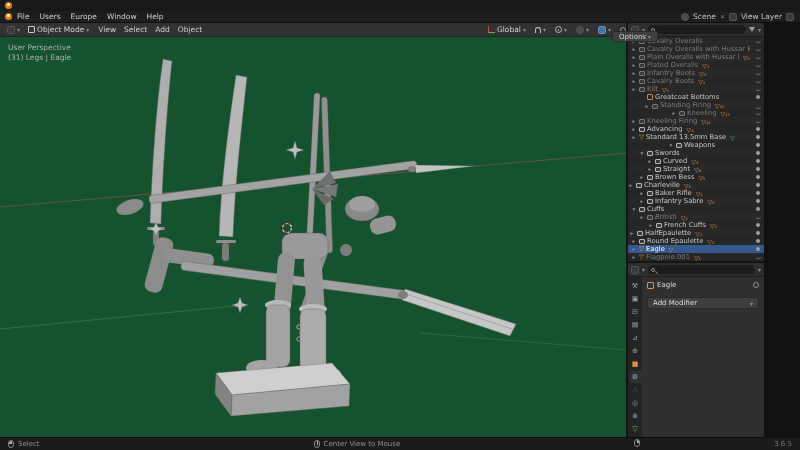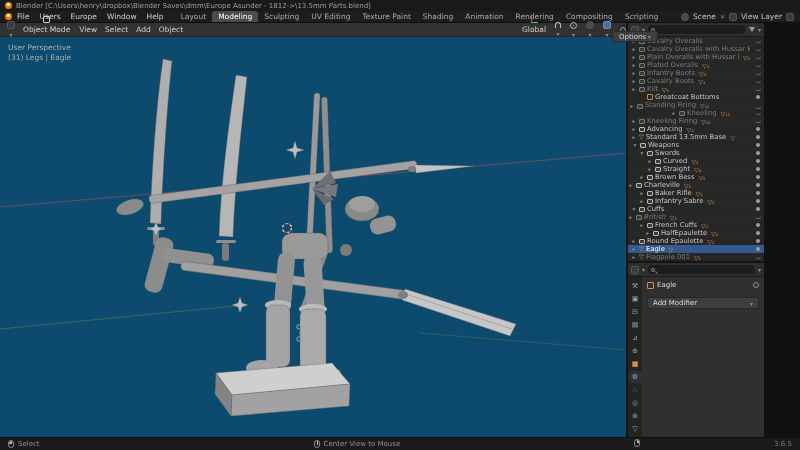--- a/index.html
+++ b/index.html
@@ -19,38 +19,38 @@
   .ws-tab { padding:1px 6px; color:#ababab; border-radius:3px 3px 0 0; white-space:nowrap; }
   .ws-tab.active { background:#4b4b4b; color:#ffffff; }
   .top-right { margin-left:auto; display:flex; align-items:center; gap:4px; padding-right:6px; color:#c4c4c4;}
   .mini-ic { width:8px; height:8px; background:#3a3a3a; border:1px solid #555; border-radius:2px; display:inline-block;}
   .mini-ic.round{ border-radius:50%; background:#4a4a4a;}
   .chev { color:#8a8a8a; font-size:6px; }
 
   
   #vheader { left:0; top:23px; width:662px; height:14px; background:#323232;
     display:flex; align-items:center; gap:2px; font-size:7.5px; border-bottom:1px solid #232323; padding:0 4px;}
-  .vh-btn { display:flex; align-items:center; gap:2px; padding:0 3px; color:#d4d4d4;flex-direction:column; }
+  .vh-btn { display:flex; align-items:center; gap:2px; padding:0 3px; color:#d4d4d4; }
   .mode-ic { width:7px; height:7px; border:1px solid #cfcfcf; border-radius:1px; }
   .vh-menu { padding:0 4px; color:#cfcfcf; }
   .vh-right { margin-left:auto; display:flex; align-items:center; gap:3px; }
   .axes-ic { width:7px; height:7px; border-left:1px solid #b55; border-bottom:1px solid #5b5; display:inline-block;}
   .magnet { width:6px; height:6px; border:1.5px solid #c0c0c0; border-bottom:none; border-radius:4px 4px 0 0; display:inline-block;}
   .prop-circ { width:7px; height:7px; border:1px solid #bbb; border-radius:50%; display:inline-block; position:relative;}
   .prop-circ::after{content:"";position:absolute;left:2px;top:2px;width:1.5px;height:1.5px;border-radius:50%;background:#bbb;}
   .shading { display:flex; align-items:center; gap:2px; background:#2b2b2b; border-radius:5px; padding:1px 3px;}
   .sh-c { width:6px; height:6px; border-radius:50%; border:1px solid #9a9a9a;}
   .sh-c.active { background:#e6e6e6; border-color:#fff; box-shadow:0 0 0 2px #50555e;}
   .sh-c.mat { background:#8a8a8a;}
   .sh-c.rend { background:linear-gradient(135deg,#bbb 50%,#666 50%);}
   #options-btn { left:612px; top:31px; width:46px; height:11px; background:#3f3f3f; border:1px solid #2a2a2a;
     border-radius:3px; font-size:7px; color:#d8d8d8; display:flex; align-items:center; justify-content:center; gap:2px; z-index:5;}
 
   
-  #viewport { left:0; top:37px; width:662px; height:400px; background:#0c4a6e; overflow:hidden;}
+  #viewport { left:0; top:37px; width:662px; height:400px; background:#14532d; overflow:hidden;}
   #vp-overlay { position:absolute; left:8px; top:6px; font-size:7.5px; color:#b0b0b0; line-height:10px; }
 
   
   #right-panel { left:626px; top:23px; width:138px; height:414px; background:#262626; border-left:2px solid #151515;}
   #outliner-header { height:14px; background:#2e2e2e; display:flex; align-items:center; gap:3px; padding:0 3px; border-bottom:1px solid #1c1c1c;}
   .search-box { flex:1; height:9px; background:#1c1c1c; border-radius:5px; display:flex; align-items:center; padding:0 3px; gap:2px;}
   .mag { width:4px; height:4px; border:1px solid #8a8a8a; border-radius:50%; position:relative; display:inline-block;}
   .mag::after{ content:""; position:absolute; left:3px; top:3px; width:3px; height:1px; background:#8a8a8a; transform:rotate(45deg);}
   .funnel { width:0; height:0; border-left:3px solid transparent; border-right:3px solid transparent; border-top:5px solid #9a9a9a;}
   #outliner-rows { height:224px; overflow:hidden; font-size:6.8px;}
@@ -97,38 +97,25 @@
   .mouse.right::after { right:0; top:0; width:2.5px; height:3px; border-radius:0 3px 0 0;}
   #sb-mid { margin-left:270px; display:flex; gap:4px; align-items:center;}
   #sb-right2 { margin-left:230px; }
   #sb-version { margin-left:auto; color:#7d7d7d; }
 </style>
 </head>
 <body>
 
 <div id="titlebar" class="abs">
   <span class="blender-logo"></span>
-  <span>Blender [C:\Users\henry\dropbox\Blender Saves\dmm\Europe Asunder - 1812-&gt;\13.5mm Parts.blend]</span>
 </div>
 
 <div id="menubar" class="abs">
   <span class="blender-logo" style="margin-left:5px"></span>
   <span id="menus"><span class="menu-item">File</span><span class="menu-item">Users</span><span class="menu-item">Europe</span><span class="menu-item">Window</span><span class="menu-item">Help</span></span>
-  <span class="ws-tabs" id="ws-tabs">
-      <span class="ws-tab">Layout</span>
-      <span class="ws-tab active">Modeling</span>
-      <span class="ws-tab">Sculpting</span>
-      <span class="ws-tab">UV Editing</span>
-      <span class="ws-tab">Texture Paint</span>
-      <span class="ws-tab">Shading</span>
-      <span class="ws-tab">Animation</span>
-      <span class="ws-tab">Rendering</span>
-      <span class="ws-tab">Compositing</span>
-      <span class="ws-tab">Scripting</span>
-    </span>
   <span class="top-right">
     <span class="mini-ic round"></span>
     <span>Scene</span>
     <span class="chev">✕</span>
     <span class="mini-ic"></span>
     <span>View Layer</span>
     <span class="mini-ic"></span>
   </span>
 </div>
 
@@ -366,21 +353,21 @@
         <span class="ospace"></span>
         <span class="oeye closed"></span>
       </div>
       <div class="orow" style="padding-left: 11px;">
         <span class="oexp"></span>
         <span class="oicn object"></span>
         <span class="olbl">Greatcoat Bottoms</span>
         <span class="ospace"></span>
         <span class="oeye open"></span>
       </div>
-      <div class="orow dim" style="padding-left: 1px; align-items: flex-end;">
+      <div class="orow dim" style="padding-left: 16px; align-items: flex-end;">
         <span class="oexp">▸</span>
         <span class="oicn collection"></span>
         <span class="olbl">Standing Firing</span>
         <span class="obdg">▽₁₂</span>
         <span class="ospace"></span>
         <span class="oeye closed"></span>
       </div>
       <div class="orow dim" style="padding-left: 3px; margin-left: 40px;">
         <span class="oexp">▸</span>
         <span class="oicn collection"></span>
@@ -406,21 +393,21 @@
         <span class="oeye open"></span>
       </div>
       <div class="orow" style="padding-left: 3px;">
         <span class="oexp">▸</span>
         <span class="oicn mesh">▽</span>
         <span class="olbl">Standard 13.5mm Base</span>
         <span class="obdg green">▽</span>
         <span class="ospace"></span>
         <span class="oeye open"></span>
       </div>
-      <div class="orow" style="padding-left: 4px;">
+      <div class="orow" style="padding-left: 12px; margin-left: 28px;">
         <span class="oexp">▾</span>
         <span class="oicn collection"></span>
         <span class="olbl">Weapons</span>
         <span class="ospace"></span>
         <span class="oeye open"></span>
       </div>
       <div class="orow" style="padding-left: 11px;">
         <span class="oexp">▾</span>
         <span class="oicn collection"></span>
         <span class="olbl">Swords</span>
@@ -475,37 +462,37 @@
         <span class="ospace"></span>
         <span class="oeye open"></span>
       </div>
       <div class="orow" style="padding-left: 3px; justify-content: center;">
         <span class="oexp">▾</span>
         <span class="oicn collection"></span>
         <span class="olbl">Cuffs</span>
         <span class="ospace"></span>
         <span class="oeye open"></span>
       </div>
-      <div class="orow dim" style=" font-style: italic;">
+      <div class="orow dim" style="padding-left: 11px; font-style: italic;">
         <span class="oexp">▸</span>
         <span class="oicn collection"></span>
         <span class="olbl">British</span>
         <span class="obdg">▽₂</span>
         <span class="ospace"></span>
         <span class="oeye closed"></span>
       </div>
-      <div class="orow" style="padding-left: 11px;">
+      <div class="orow" style="padding-left: 11px; margin-left: 9px;">
         <span class="oexp">▸</span>
         <span class="oicn collection"></span>
         <span class="olbl">French Cuffs</span>
         <span class="obdg">▽₂</span>
         <span class="ospace"></span>
         <span class="oeye open"></span>
       </div>
-      <div class="orow" style="padding-left: 17px;">
+      <div class="orow" style="padding-left: 1px;">
         <span class="oexp">▸</span>
         <span class="oicn collection"></span>
         <span class="olbl">HalfEpaulette</span>
         <span class="obdg">▽₂</span>
         <span class="ospace"></span>
         <span class="oeye open"></span>
       </div>
       <div class="orow" style="padding-left: 3px;">
         <span class="oexp">▸</span>
         <span class="oicn collection"></span>

